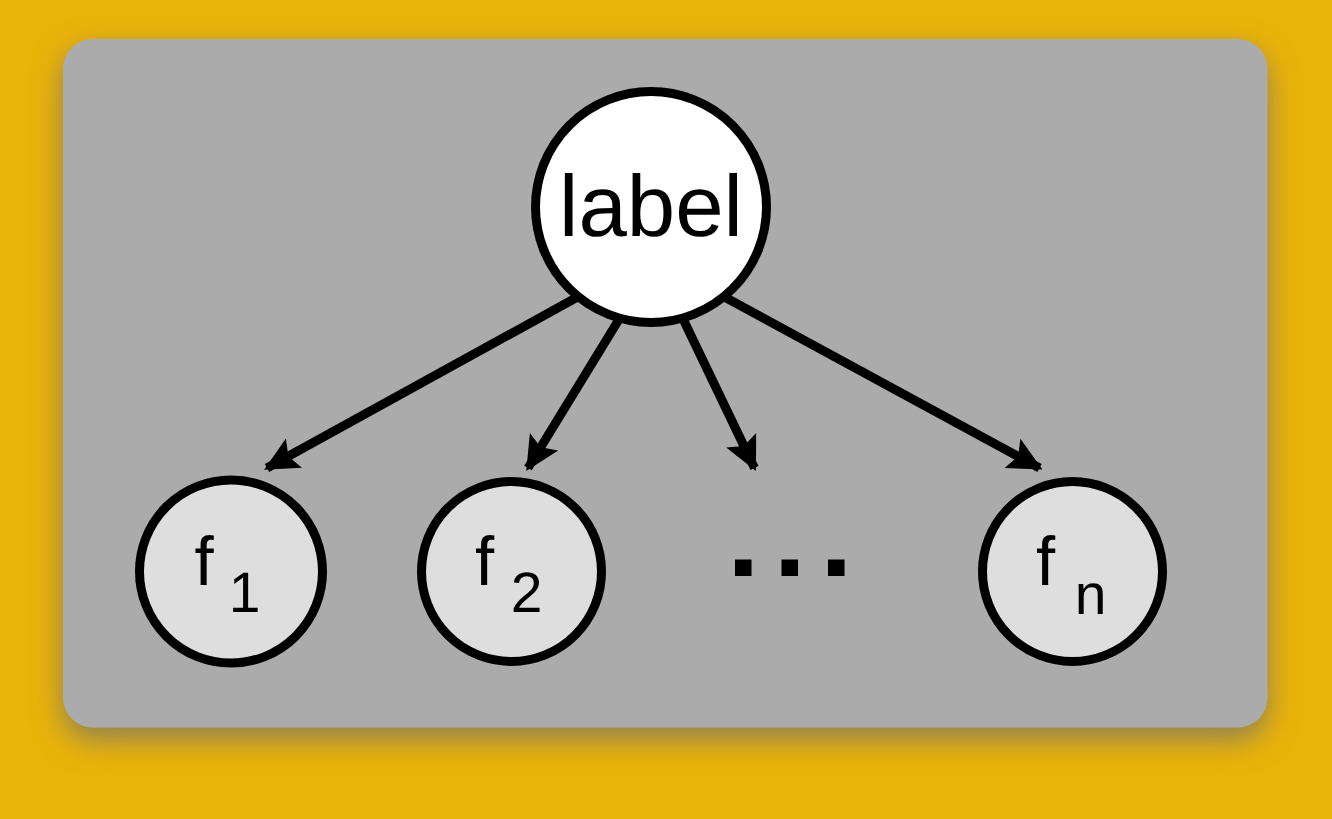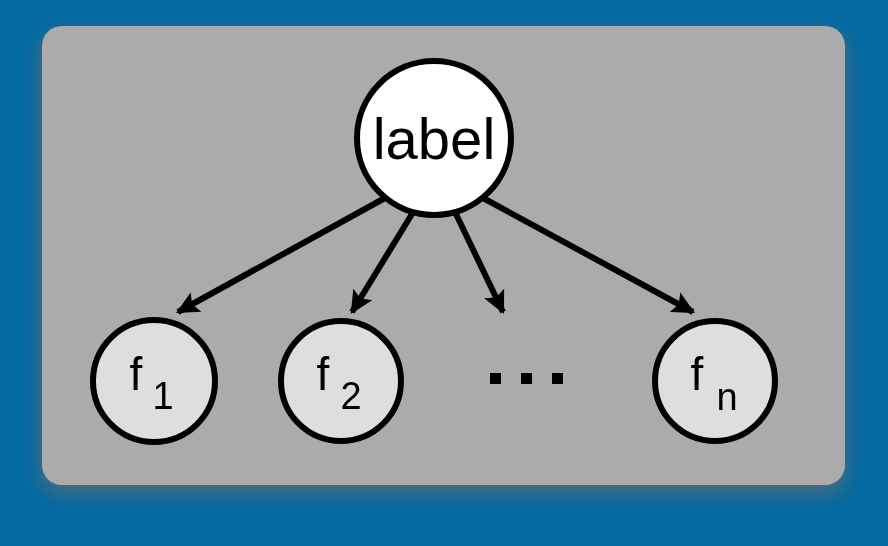--- a/index.html
+++ b/index.html
@@ -11,21 +11,21 @@
   body {
     width: 888px;
     height: 546px;
     font-family: "Liberation Sans", sans-serif;
     overflow: hidden;
   }
   #stage {
     position: relative;
     width: 888px;
     height: 546px;
-    background: #0369a1;
+    background: #eab308;
   }
   #diagram-svg {
     position: absolute;
     left: 0;
     top: 0;
     width: 888px;
     height: 546px;
     display: block;
   }
   .node-label-text {

